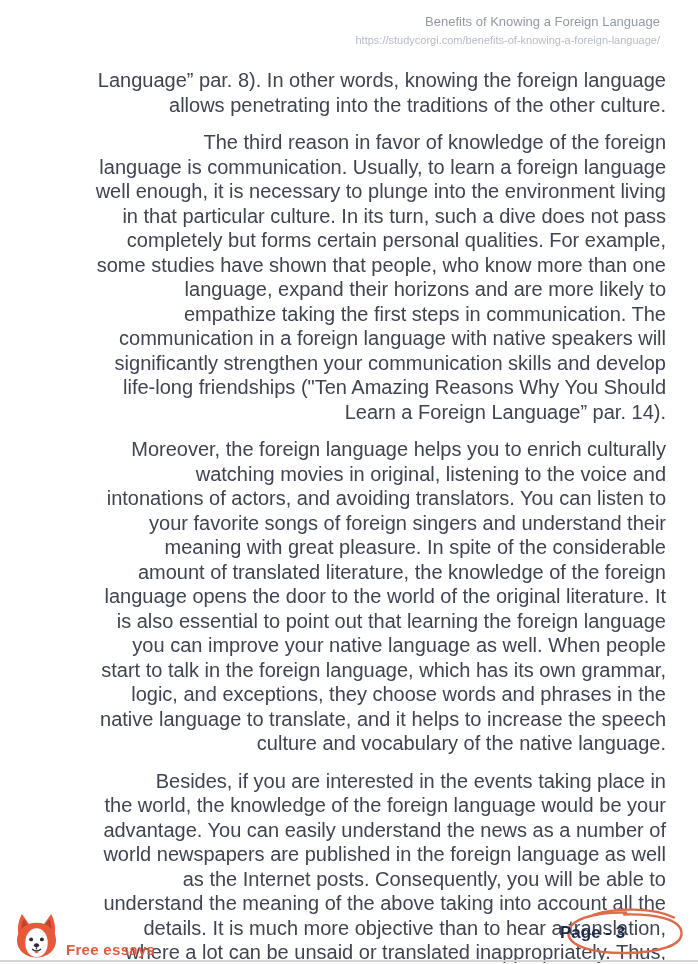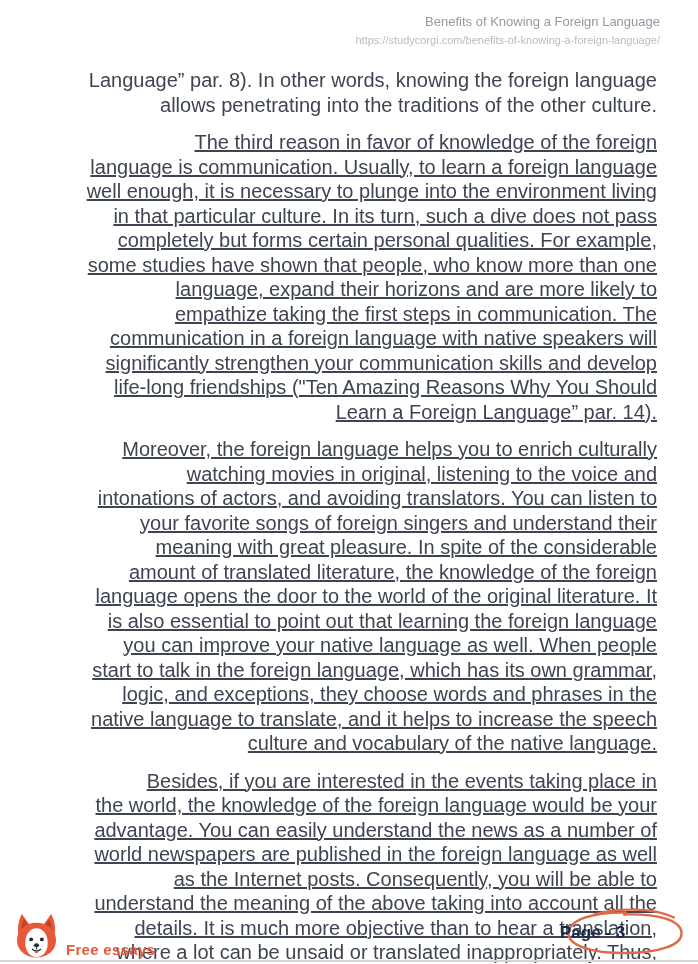--- a/index.html
+++ b/index.html
@@ -9,20 +9,21 @@
     height: 964px;
     position: relative;
     overflow: hidden;
     font-family: "Liberation Sans", sans-serif;
   }
   .page {
     width: 698px;
     height: 964px;
     background: #ffffff;
     position: relative;
+    padding-left: 9px;
   }
   
   .page-header {
     padding: 13px 38px 0 0;
     text-align: right;
   }
   .doc-title {
     font-size: 13px;
     line-height: 18px;
     color: #9399A2;
@@ -35,21 +36,21 @@
   
   .doc-body {
     margin: 19px 0 0 85px;
     width: 572px;
     color: #3E4452;
     font-size: 20px;
     line-height: 24.5px;
     text-align: right;
   }
   .doc-body p { margin-bottom: 13px; }
-  .doc-body p.indent { text-indent: 30px; text-decoration: underline; }
+  .doc-body p.indent { text-indent: 30px; }
   
   .page-footer {
     position: absolute;
     left: 0;
     right: 0;
     bottom: 4px;
     height: 58px;
   }
   .brand {
     position: absolute;

